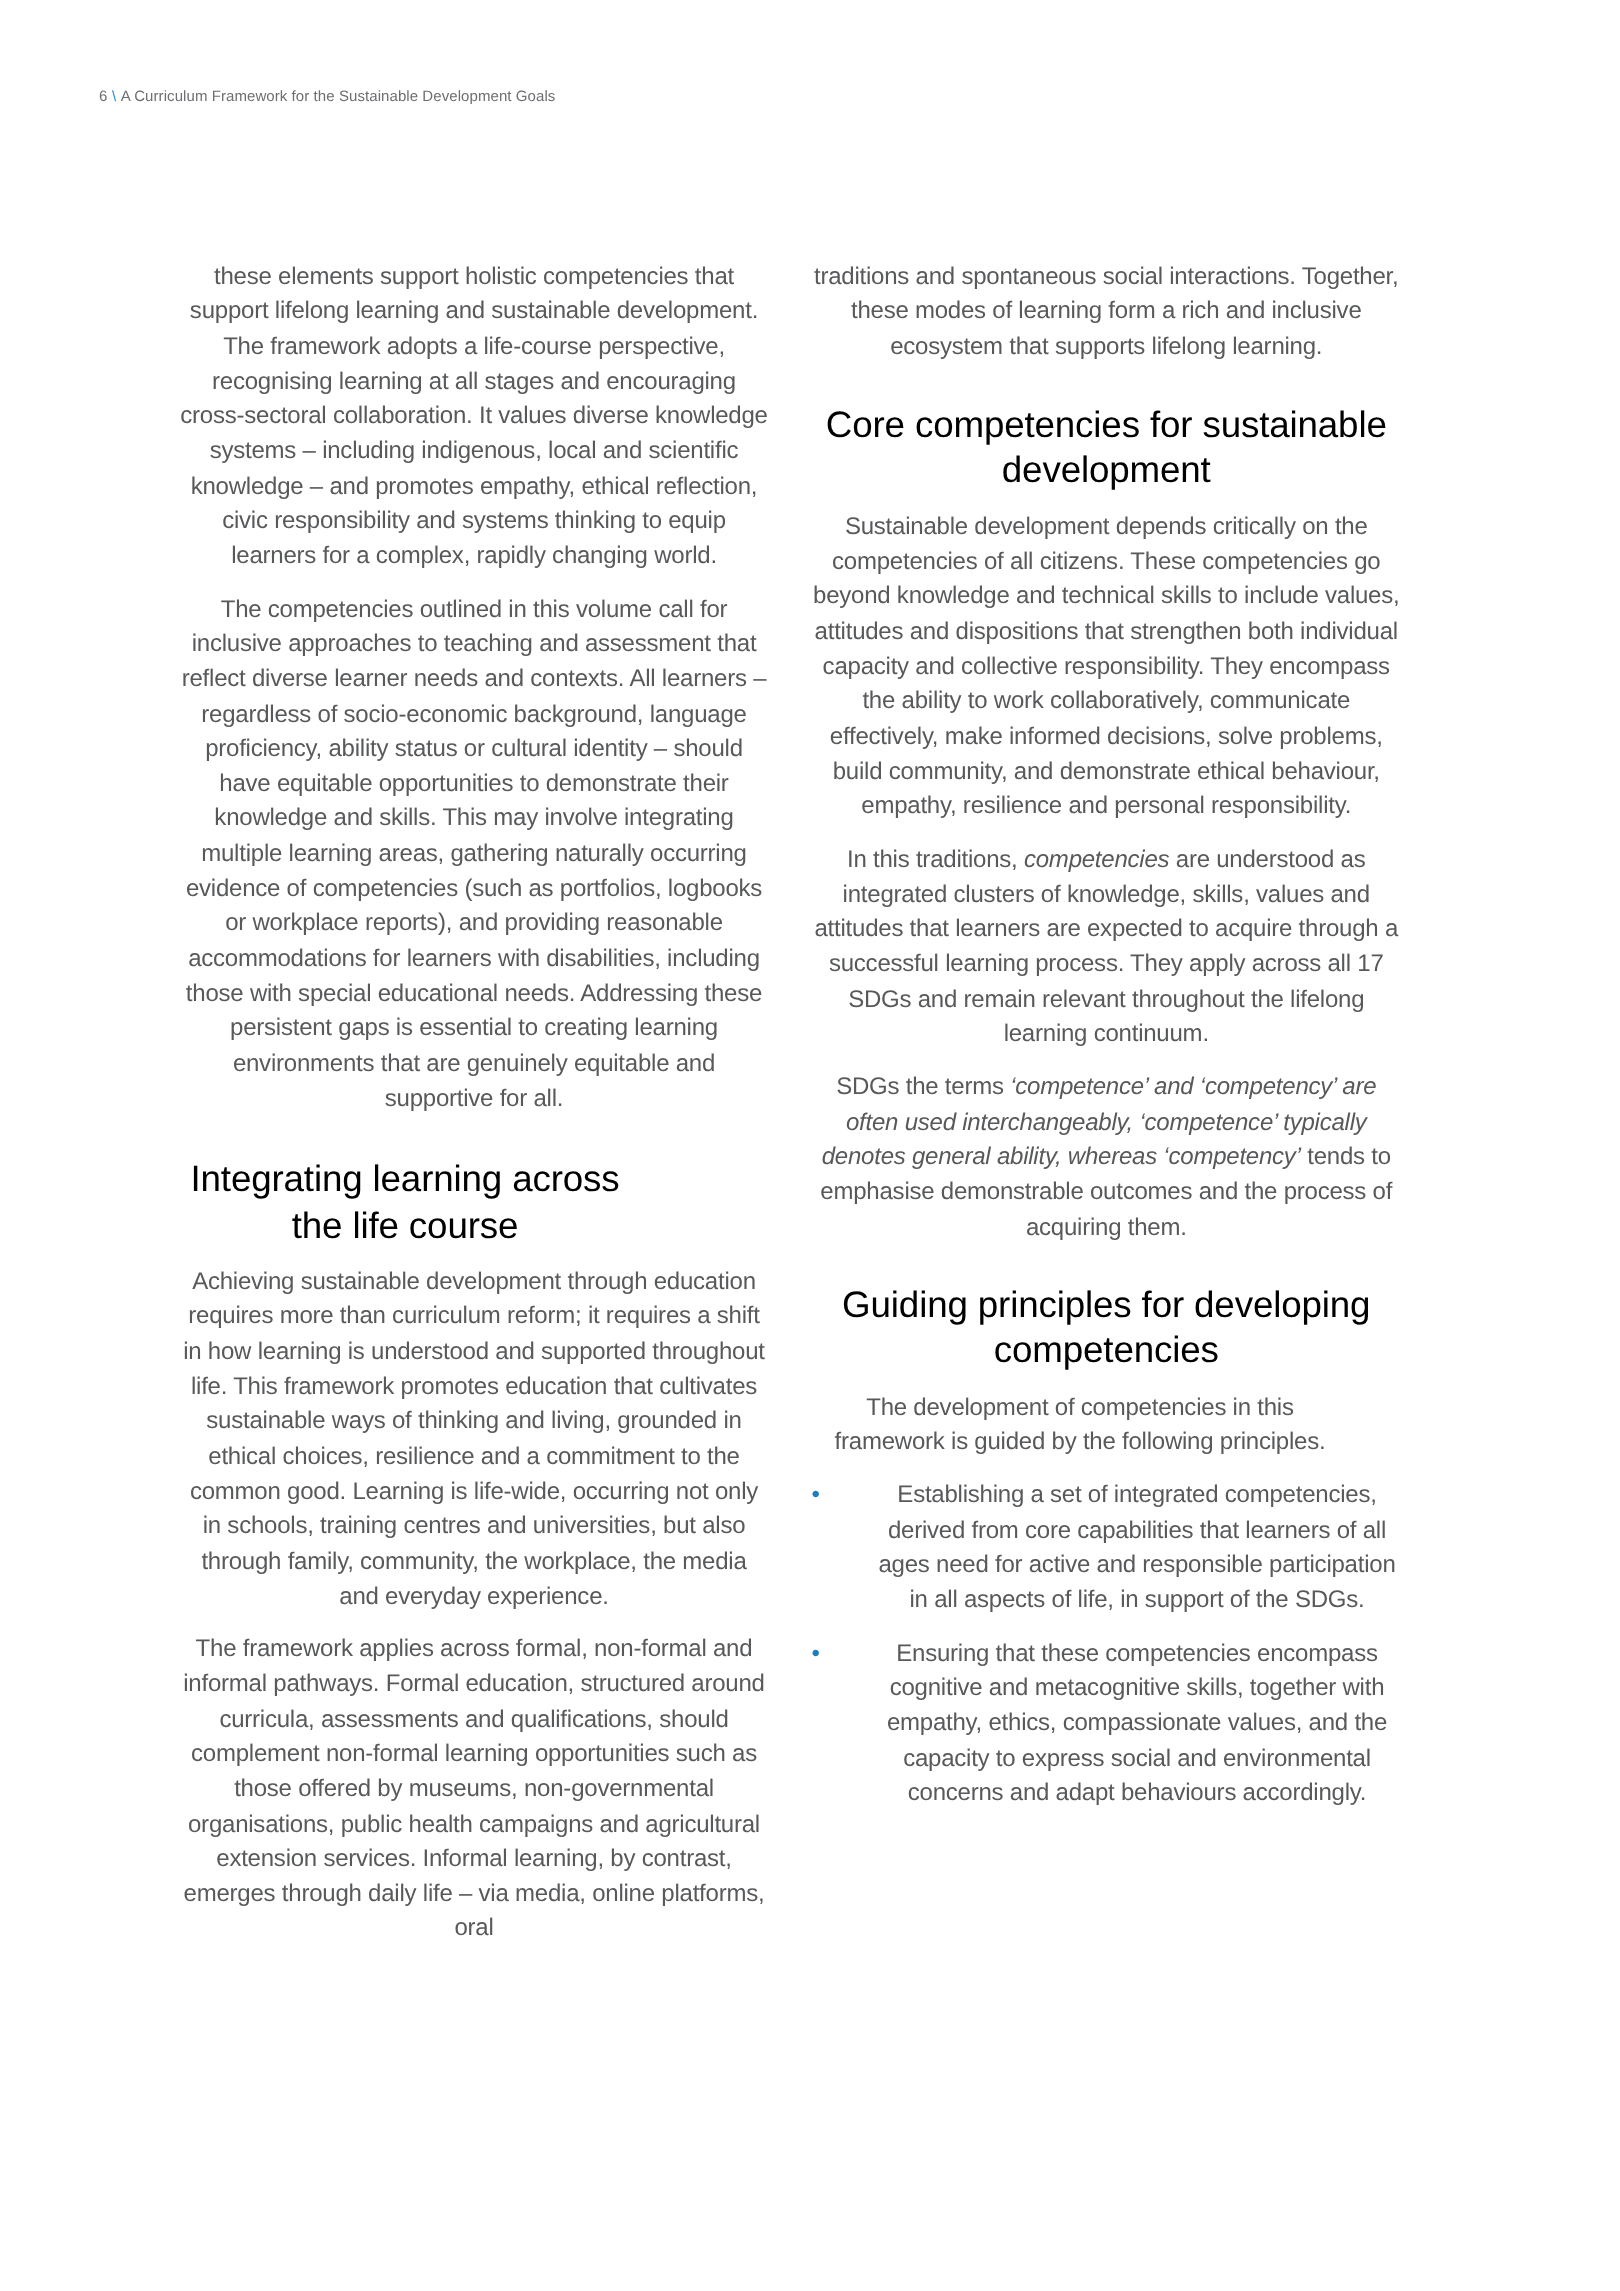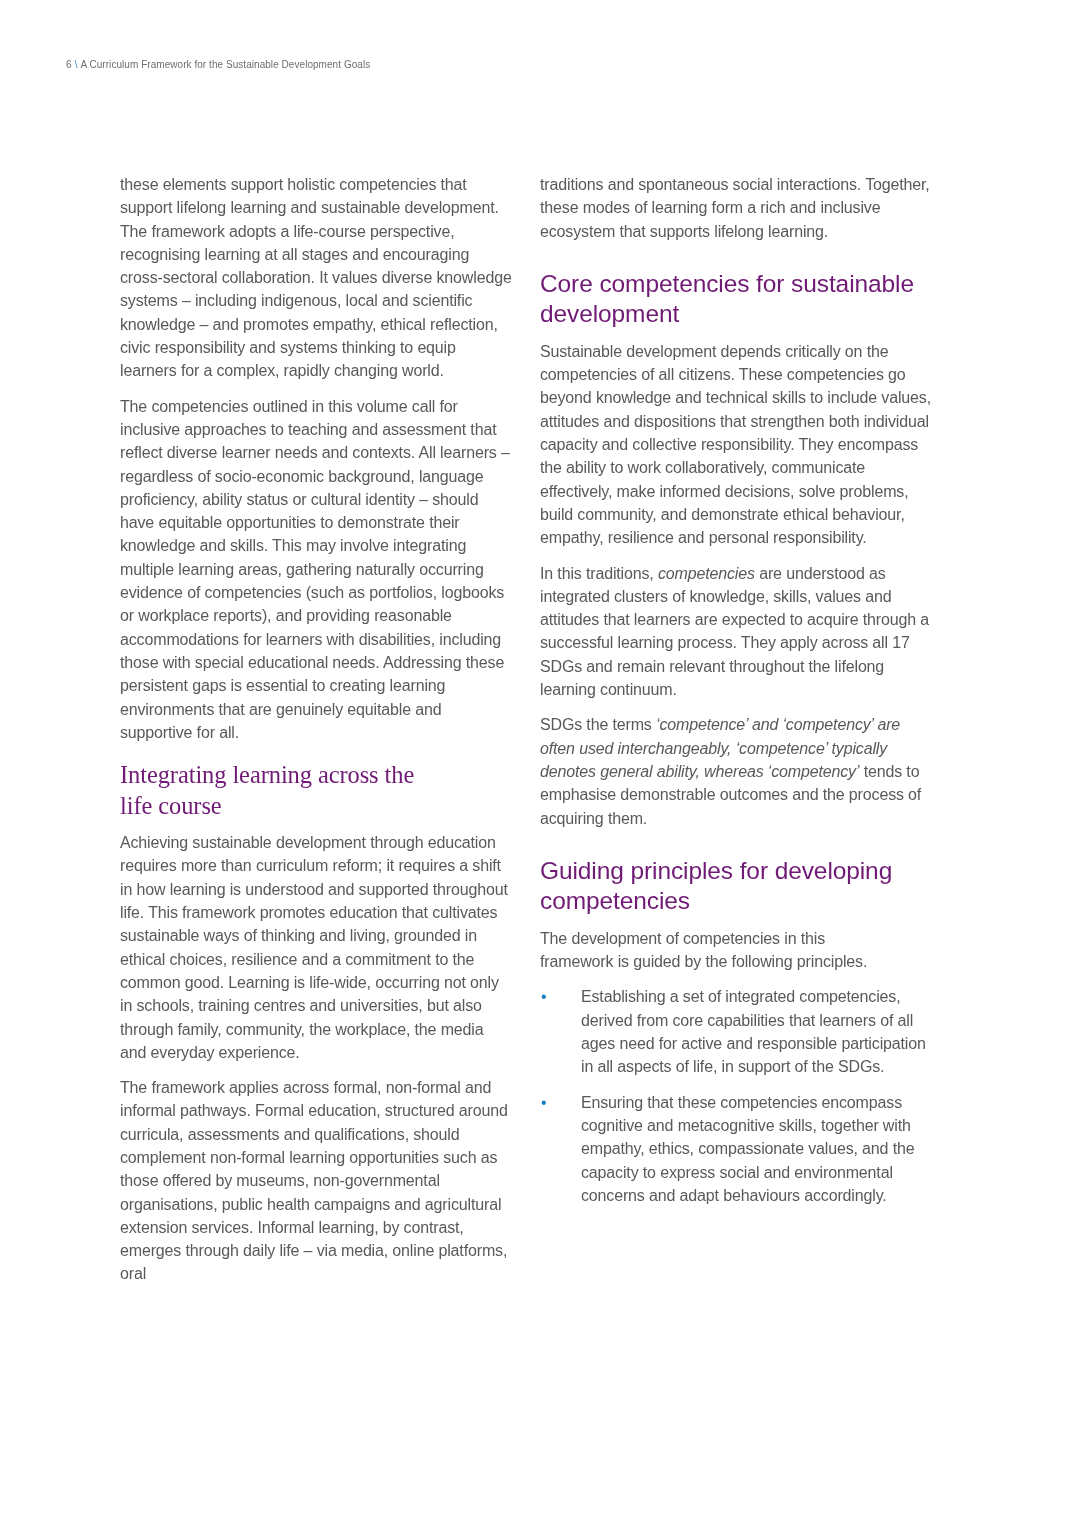--- a/index.html
+++ b/index.html
@@ -7,34 +7,34 @@
     width: 1080px; height: 1527px; position: relative; overflow: hidden;
     font-family: "Liberation Sans", "DejaVu Sans", sans-serif;
     color: #58595b;
   }
   .running-header {
     position: absolute; left: 66px; top: 59px;
     font-size: 10px; color: #6d6e71; letter-spacing: 0.05px;
   }
   .running-header .sep { color: #1f8fcf; margin: 0 3px; }
   .col {
-    position: absolute; top: 173px;
+    position: absolute; top: 173px; text-align: center;
   }
   .col-left { left: 120px; width: 392px; }
   .col-right { left: 540px; width: 395px; }
   p {
     margin: 0 0 12px 0;
     font-size: 16px; line-height: 23.3px;
     color: #58595b;
     letter-spacing: -0.15px;
   }
   h2 {
     margin: 26px 0 10px 0;
     font-size: 24.5px; line-height: 30.5px; font-weight: normal;
-    color: #701a75;
+    color: #000000;
     letter-spacing: -0.1px;
   }
   ul.bullets { list-style: none; margin: 0; padding: 0; }
   ul.bullets li {
     position: relative; padding-left: 41px; margin-bottom: 12px;
     font-size: 16px; line-height: 23.3px; color: #58595b; letter-spacing: -0.15px;
   }
   ul.bullets li .dot {
     position: absolute; left: 1px; top: 0; color: #1a7fc1; font-size: 16px;
   }
@@ -43,21 +43,21 @@
 </head>
 <body>
 
 <div class="running-header">
   <span>6</span><span class="sep">\</span><span>A Curriculum Framework for the Sustainable Development Goals</span>
 </div>
 
 <div class="col col-left">
   <p>these elements support holistic competencies that support lifelong learning and sustainable development. The framework adopts a life-course perspective, recognising learning at all stages and encouraging cross-sectoral collaboration. It values diverse knowledge systems – including indigenous, local and scientific knowledge – and promotes empathy, ethical reflection, civic responsibility and systems thinking to equip learners for a complex, rapidly changing world.</p>
   <p>The competencies outlined in this volume call for inclusive approaches to teaching and assessment that reflect diverse learner needs and contexts. All learners – regardless of socio-economic background, language proficiency, ability status or cultural identity – should have equitable opportunities to demonstrate their knowledge and skills. This may involve integrating multiple learning areas, gathering naturally occurring evidence of competencies (such as portfolios, logbooks or workplace reports), and providing reasonable accommodations for learners with disabilities, including those with special educational needs. Addressing these persistent gaps is essential to creating learning environments that are genuinely equitable and supportive for all.</p>
-  <h2 style="margin-top:16px; width:300px;font-family:Liberation Serif, serif;">Integrating learning across the life course</h2>
+  <h2 style="margin-top:28px; width:300px;">Integrating learning across the life course</h2>
   <p>Achieving sustainable development through education requires more than curriculum reform; it requires a shift in how learning is understood and supported throughout life. This framework promotes education that cultivates sustainable ways of thinking and living, grounded in ethical choices, resilience and a commitment to the common good. Learning is life-wide, occurring not only in schools, training centres and universities, but also through family, community, the workplace, the media and everyday experience.</p>
   <p>The framework applies across formal, non-formal and informal pathways. Formal education, structured around curricula, assessments and qualifications, should complement non-formal learning opportunities such as those offered by museums, non-governmental organisations, public health campaigns and agricultural extension services. Informal learning, by contrast, emerges through daily life – via media, online platforms, oral</p>
 </div>
 
 <div class="col col-right">
   <p>traditions and spontaneous social interactions. Together, these modes of learning form a rich and inclusive ecosystem that supports lifelong learning.</p>
   <h2>Core competencies for sustainable development</h2>
   <p>Sustainable development depends critically on the competencies of all citizens. These competencies go beyond knowledge and technical skills to include values, attitudes and dispositions that strengthen both individual capacity and collective responsibility. They encompass the ability to work collaboratively, communicate effectively, make informed decisions, solve problems, build community, and demonstrate ethical behaviour, empathy, resilience and personal responsibility.</p>
   <p><span>In this traditions, </span><em>competencies</em><span> are understood as integrated clusters of knowledge, skills, values and attitudes that learners are expected to acquire through a successful learning process. They apply across all 17 SDGs and remain relevant throughout the lifelong learning continuum.</span></p>
   <p><span>SDGs the terms </span><em>‘competence’ and ‘competency’ are often used interchangeably, ‘competence’ typically denotes general ability, whereas ‘competency’</em><span> tends to emphasise demonstrable outcomes and the process of acquiring them.</span></p>

